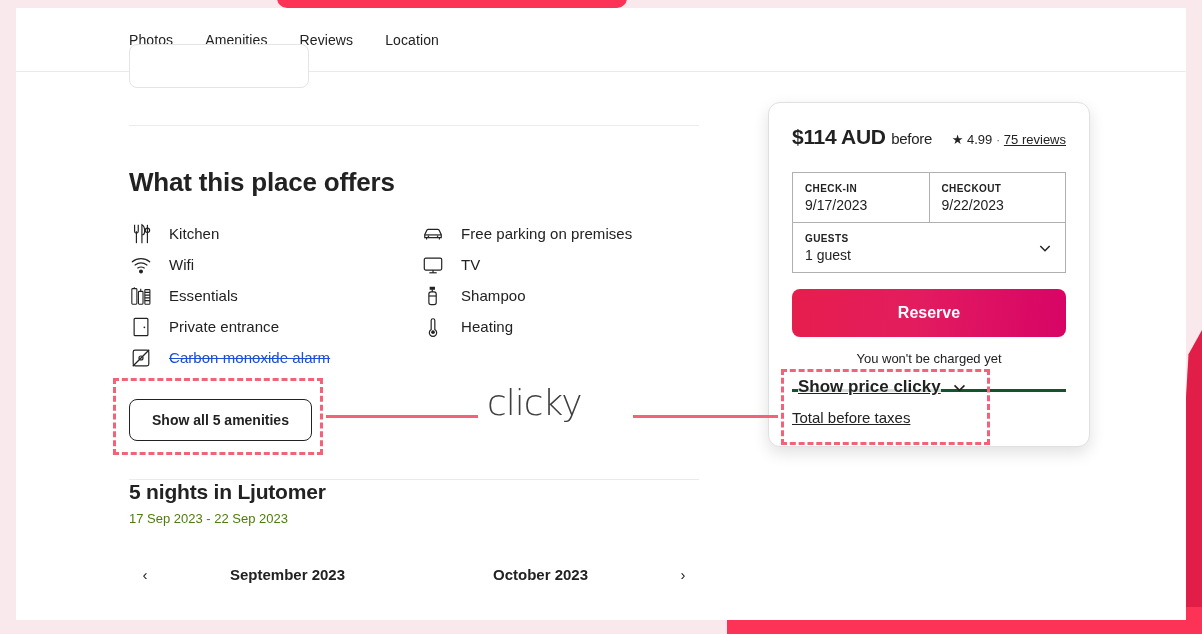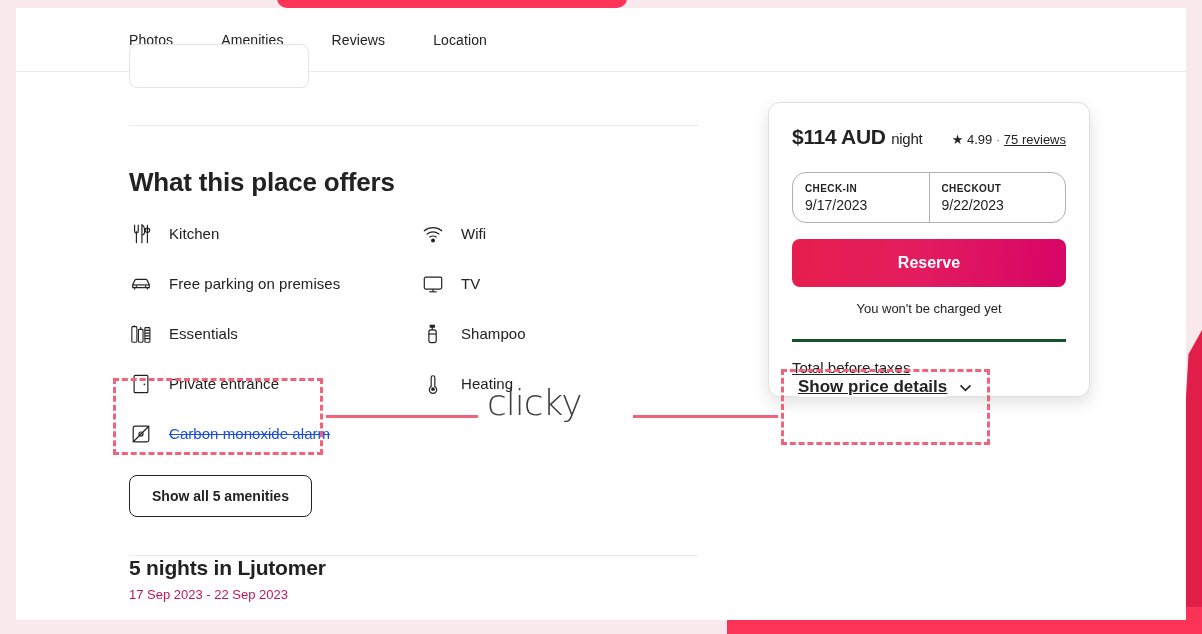--- a/index.html
+++ b/index.html
@@ -41,21 +41,21 @@
     z-index: 2;
     overflow: hidden;
   }
 
   
   .navbar {
     height: 64px;
     border-bottom: 1px solid #ebebeb;
     display: flex; align-items: center;
     padding-left: 113px;
-    gap: 48px;
+    gap: 32px;
   }
   .nav-tab {
     font-size: 14px; color: #222222;
     letter-spacing: .1px;
     cursor: pointer;
     white-space: nowrap;
   }
 
   
   .content {
@@ -86,21 +86,21 @@
     font-size: 26px; font-weight: 600; color: #222;
     margin-top: 41px;
     letter-spacing: -.2px;
   }
 
   
   .amen-grid {
     margin-top: 23px;
     display: grid;
     grid-template-columns: 292px 292px;
-    row-gap: 25px;
+    row-gap: 6px;
   }
   .amen {
     display: flex; align-items: center;
     height: 25px;
     gap: 16px;
   }
   .amen-ico {
     width: 24px; height: 24px;
     flex: 0 0 24px;
     display: flex; align-items: center; justify-content: center;
@@ -126,21 +126,21 @@
     height: 1px; background: #ebebeb;
     margin-top: 38px;
     width: 570px;
   }
 
   .nights-title {
     font-size: 21px; font-weight: 600; color: #222;
     letter-spacing: -.2px;
   }
   .nights-sub {
-    font-size: 13px; color: #be185d;
+    font-size: 13px; color: #4d7c0f;
     margin-top: 7px;
   }
 
   .cal-head {
     margin-top: 32px;
     display: flex; align-items: center;
     width: 570px;
   }
   .cal-arrow {
     width: 32px; height: 32px;
@@ -168,21 +168,21 @@
   .price .per { font-size: 15px; font-weight: 400; color: #222; }
   .rating {
     font-size: 13px; color: #222; white-space: nowrap;
   }
   .rating .rv { text-decoration: underline; color: #222; cursor: pointer; }
   .rating .dot { color: #717171; }
 
   .date-box {
     margin-top: 23px;
     border: 1px solid #b0b0b0;
-    border-radius: 14px;
+    border-radius: 0;
     overflow: hidden;
   }
   .date-row { display: flex; }
   .date-cell {
     flex: 1; padding: 10px 12px 9px 12px;
     border-right: 1px solid #b0b0b0;
     cursor: pointer;
   }
   .date-cell:last-child { border-right: none; }
   .cell-lab {
@@ -295,42 +295,42 @@
               <path d="M13 22V2c2 1 3 4 3 7s-1 4-3 4"></path>
               <path d="M19 2v20"></path>
                 <circle cx="19" cy="8" r="2.4"></circle>
             </svg>
           </span>
           <span class="amen-label">Kitchen</span>
         </div>
 
         <div class="amen">
           <span class="amen-ico">
-            <svg width="22" height="22" viewBox="0 0 24 24" fill="none" stroke="#222" stroke-width="1.3" stroke-linecap="round">
-              <path d="M2.5 8.5a15 15 0 0 1 19 0"></path>
-              <path d="M5.5 12a11 11 0 0 1 13 0"></path>
-              <path d="M8.5 15.3a6.5 6.5 0 0 1 7 0"></path>
-              <circle cx="12" cy="19" r="1.5" fill="#222"></circle>
-            </svg>
-          </span>
-          <span class="amen-label">Wifi</span>
-        </div>
-
-        <div class="amen">
-          <span class="amen-ico">
             <svg width="22" height="22" viewBox="0 0 24 24" fill="none" stroke="#222" stroke-width="1.3">
               <path d="M3 16v-3.2l2-4.3A2 2 0 0 1 6.8 7h10.4a2 2 0 0 1 1.8 1.5l2 4.3V16H3z"></path>
               <path d="M3 13h18"></path>
                 <path d="M5 16v2"></path>
                 <path d="M19 16v2"></path>
               <circle cx="7" cy="14.5" r=".9" fill="#222" stroke="none"></circle>
               <circle cx="17" cy="14.5" r=".9" fill="#222" stroke="none"></circle>
             </svg>
           </span>
           <span class="amen-label">Free parking on premises</span>
+        </div>
+
+        <div class="amen">
+          <span class="amen-ico">
+            <svg width="22" height="22" viewBox="0 0 24 24" fill="none" stroke="#222" stroke-width="1.3" stroke-linecap="round">
+              <path d="M2.5 8.5a15 15 0 0 1 19 0"></path>
+              <path d="M5.5 12a11 11 0 0 1 13 0"></path>
+              <path d="M8.5 15.3a6.5 6.5 0 0 1 7 0"></path>
+              <circle cx="12" cy="19" r="1.5" fill="#222"></circle>
+            </svg>
+          </span>
+          <span class="amen-label">Wifi</span>
         </div>
 
         <div class="amen">
           <span class="amen-ico">
             <svg width="22" height="22" viewBox="0 0 24 24" fill="none" stroke="#222" stroke-width="1.3">
               <rect x="2.5" y="4.5" width="19" height="13" rx="1.6"></rect>
               <path d="M8 20.5h8"></path>
                 <path d="M12 17.5v3"></path>
             </svg>
           </span>
@@ -414,60 +414,69 @@
       </div>
 
     </div>
 
     <div class="right-col">
       <div class="book-card">
 
         <div class="price-row">
           <div class="price">
             <span>$114 AUD</span>
-            <span class="per">night</span>
+            <span class="per">before</span>
           </div>
           <div class="rating">
             <span>★</span>
             <span>4.99</span>
             <span class="dot">·</span>
             <span class="rv">75 reviews</span>
           </div>
         </div>
 
         <div class="date-box">
           <div class="date-row">
             <div class="date-cell">
               <div class="cell-lab">CHECK-IN</div>
               <div class="cell-val">9/17/2023</div>
             </div>
             <div class="date-cell">
               <div class="cell-lab">CHECKOUT</div>
               <div class="cell-val">9/22/2023</div>
             </div>
           </div>
+          <div class="guest-row">
+            <div>
+              <div class="cell-lab">GUESTS</div>
+              <div class="cell-val">1 guest</div>
+            </div>
+            <svg width="16" height="16" viewBox="0 0 24 24" fill="none" stroke="#222" stroke-width="2.2">
+                <path d="M5 9l7 7 7-7"></path>
+              </svg>
+          </div>
         </div>
 
         <button class="reserve">Reserve</button>
 
         <div class="no-charge">You won't be charged yet</div>
 
         <div class="total-row">
           <span class="lab">Total before taxes</span>
           <span></span>
         </div>
 
       </div>
     </div>
 
   </div>
 </div>
 
 <div class="spd-overlay">
-  <span class="txt">Show price details</span>
+  <span class="txt">Show price clicky</span>
   <svg width="17" height="17" viewBox="0 0 24 24" fill="none" stroke="#222" stroke-width="2.2">
       <path d="M5 9l7 7 7-7"></path>
     </svg>
 </div>
 
 <div class="anno">
   <div class="dash-box box-left"></div>
   <div class="dash-box box-right"></div>
   <div class="conn conn-a"></div>
   <div class="conn conn-b"></div>

